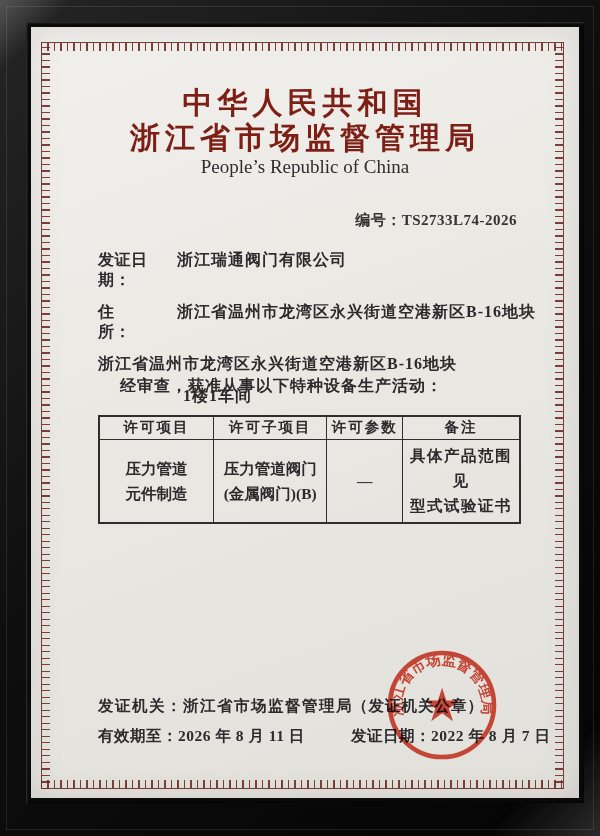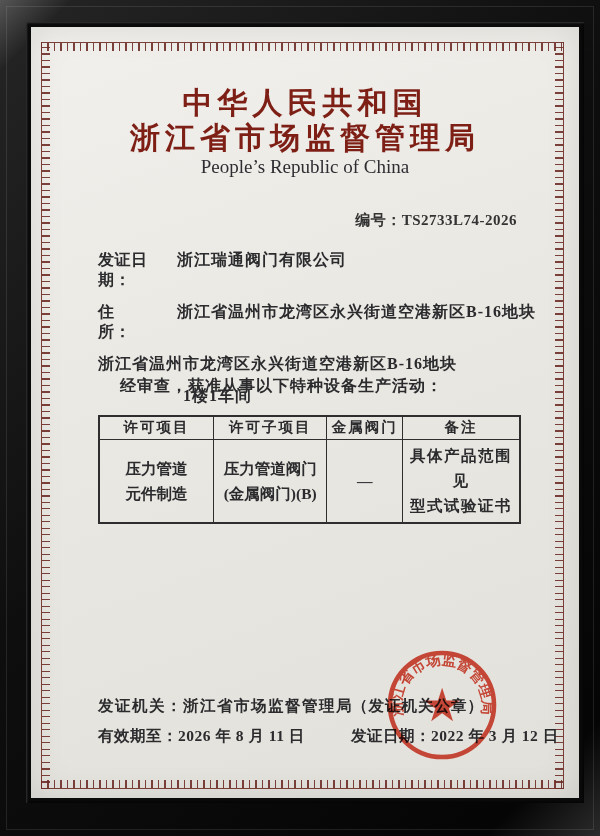--- a/index.html
+++ b/index.html
@@ -148,21 +148,21 @@
       </div>
     </div>
 
     <div class="statement">经审查，获准从事以下特种设备生产活动：</div>
 
     <table class="lic-table">
       <thead>
         <tr>
           <th class="col-item">许可项目</th>
           <th class="col-sub">许可子项目</th>
-          <th class="col-param">金属阀门</th>
+          <th class="col-param">许可参数</th>
           <th class="col-remark">备注</th>
         </tr>
       </thead>
       <tbody>
         <tr>
           <td>压力管道
 元件制造</td>
           <td>压力管道阀门
 (金属阀门)(B)</td>
           <td class="cell-param">—</td>
@@ -174,21 +174,21 @@
 
     <div class="footer">
       <div class="f-authority">
         <span>发证机关：</span><span>浙江省市场监督管理局</span>
       </div>
       <div class="f-sealnote">（发证机关公章）</div>
       <div class="f-valid">
         <span>有效期至：</span><span>2026 年 8 月 11 日</span>
       </div>
       <div class="f-issue">
-        <span>发证日期：</span><span>2022 年 3 月 12 日</span>
+        <span>发证日期：</span><span>2022 年 8 月 7 日</span>
       </div>
     </div>
 
     <div class="seal">
       <svg viewBox="0 0 112 112" width="112" height="112">
         <circle cx="56" cy="56" r="52" fill="none" stroke="#c23a28" stroke-width="4.6"></circle>
         <path id="sealArc" d="M 16.9,66.5 A 40.5,40.5 0 1 1 95.1,66.5" fill="none"></path>
         <text font-family="Liberation Sans, sans-serif" font-size="14.5" font-weight="bold" fill="#c23a28">
           <textPath href="#sealArc" startOffset="0" textLength="147" lengthAdjust="spacingAndGlyphs">浙江省市场监督管理局</textPath>
         </text>

